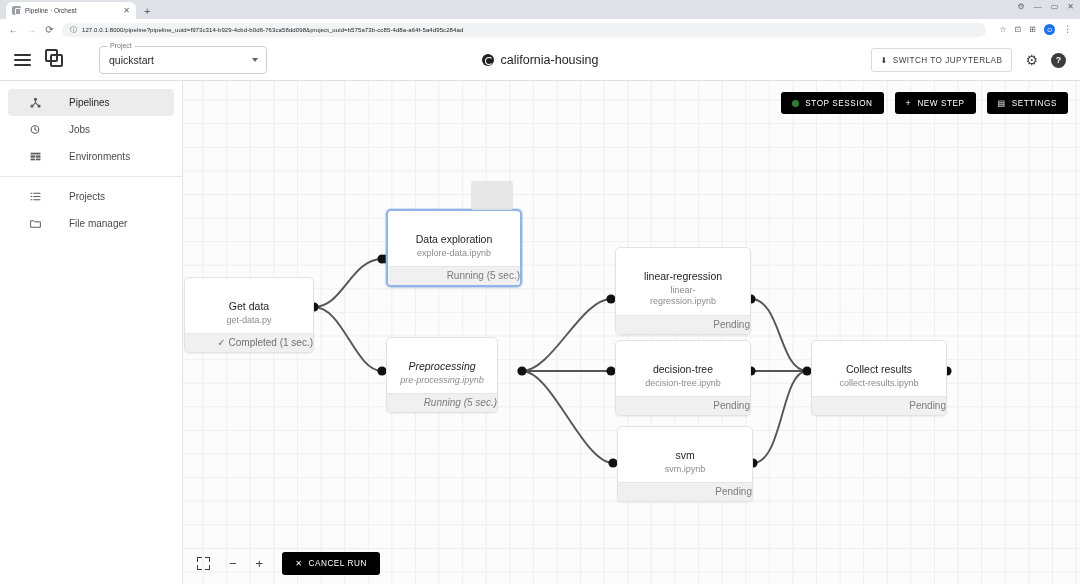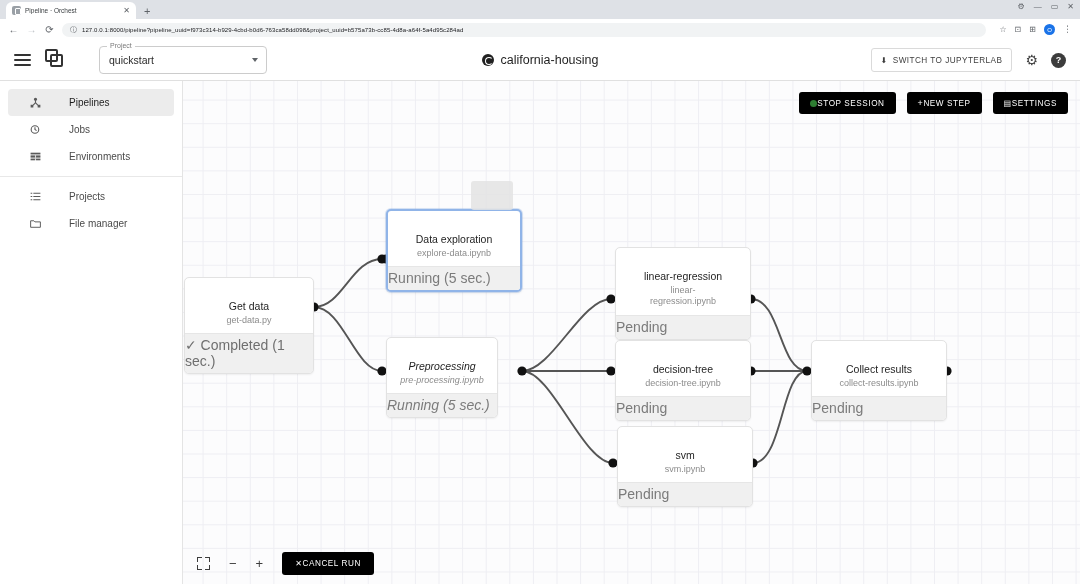--- a/index.html
+++ b/index.html
@@ -144,41 +144,41 @@
     position: absolute; inset: 0;
     background-image:
       linear-gradient(to right, #eeeef3 1px, transparent 1px),
       linear-gradient(to bottom, #eeeef3 1px, transparent 1px);
     background-size: 23.6px 23.6px;
     background-position: -4px -5px;
   }
   .canvas-actions { position: absolute; right: 12px; top: 11px; display: flex; gap: 11px; z-index: 6; }
   .dark-btn {
     height: 22px; background: #000; border-radius: 3px; display: flex;
-    align-items: center; gap: 0; padding: 0 11px; color: #fff;
+    align-items: center; gap: 6px; padding: 0 11px; color: #fff;
     font-size: 8.2px; letter-spacing: .55px; cursor: pointer;
   }
   .dot-green { width: 7px; height: 7px; border-radius: 50%; background: #2e7d32; }
 
   svg.edges { position: absolute; inset: 0; width: 100%; height: 100%; z-index: 2; }
 
   .node {
     position: absolute; z-index: 3; background: #fff; border: 1px solid #e2e2e2;
     border-radius: 5px; overflow: hidden; box-shadow: 0 1px 2px rgba(0,0,0,.06);
     cursor: pointer;
   }
   .node.selected {
     border: 2px solid #90b4e8; box-shadow: 0 0 0 1px rgba(144,180,232,.35), 0 1px 3px rgba(0,0,0,.1);
   }
   .node .body { padding: 22px 8px 7px; text-align: center; }
   .node .title { font-size: 10.5px; color: #1f1f1f; line-height: 1.25; }
   .node .file { font-size: 9px; color: #8c8c8c; margin-top: 2px; line-height: 1.25; }
   .node .status {
     background: #f0f0f0; border-top: 1px solid #e6e6e6;
-    font-size: 14px; color: #7b7b7b; text-align: left; padding: 3px 0 4px;
+    font-size: 10px; color: #7b7b7b; text-align: right; padding: 3px 0 4px;
   }
   .node .status.done { color: #6f6f6f; }
   .ghost-box {
     position: absolute; z-index: 4; background: #e3e3e3; border-radius: 3px; opacity: .85;
   }
 
   .bottom-bar {
     position: absolute; left: 14px; bottom: 9px; display: flex; align-items: center;
     gap: 19px; z-index: 7;
   }

